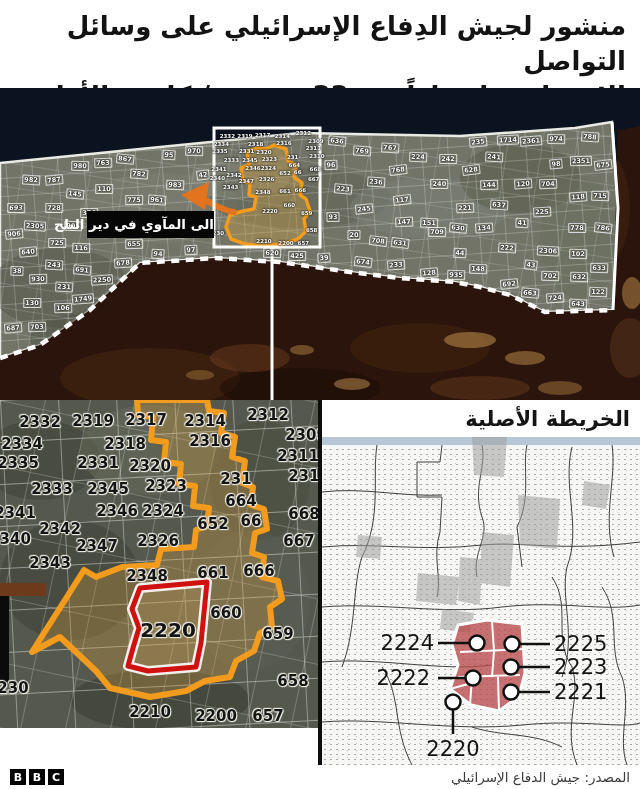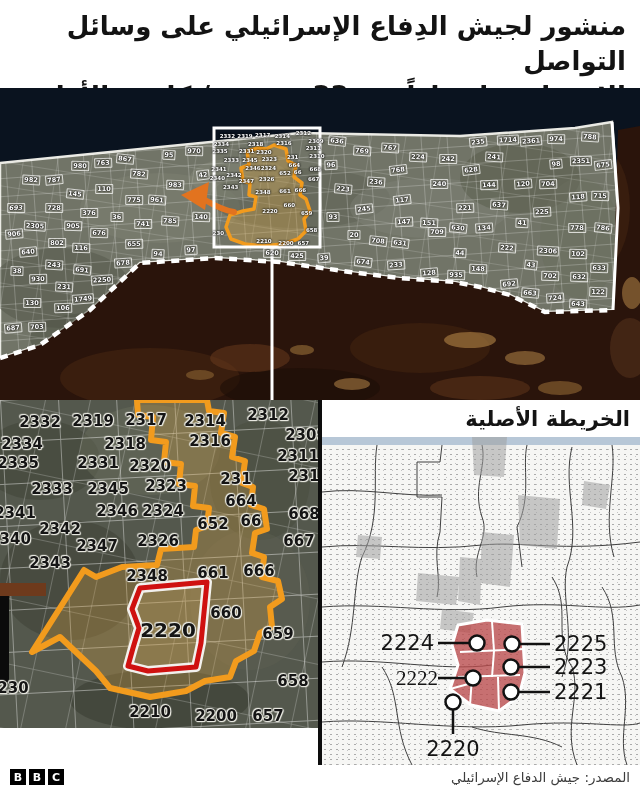--- a/index.html
+++ b/index.html
@@ -183,21 +183,21 @@
         <span class="mz" style="left: 377.542px; top: 153.319px; transform: translate(-50%, -50%) rotate(6.4deg);">708</span>
         <span class="mz" style="left: 139.012px; top: 86.1159px; transform: translate(-50%, -50%) rotate(4.3deg);">782</span>
         <span class="mz" style="left: 174.6px; top: 96.7587px; transform: translate(-50%, -50%) rotate(2.3deg);">983</span>
         <span class="mz" style="left: 80.2581px; top: 77.5184px; transform: translate(-50%, -50%) rotate(1.3deg);">980</span>
         <span class="mz" style="left: 362.391px; top: 63.1659px; transform: translate(-50%, -50%) rotate(3.5deg);">769</span>
         <span class="mz" style="left: 577.374px; top: 140.031px; transform: translate(-50%, -50%) rotate(-0.5deg);">778</span>
         <span class="mz" style="left: 53.9568px; top: 120.331px; transform: translate(-50%, -50%) rotate(0.5deg);">728</span>
         <span class="mz" style="left: 170.024px; top: 132.861px; transform: translate(-50%, -50%) rotate(3deg);">785</span>
         <span class="mz" style="left: 436.785px; top: 144px; transform: translate(-50%, -50%) rotate(0.3deg);">709</span>
         <span class="mz" style="left: 133.835px; top: 111.75px; transform: translate(-50%, -50%) rotate(0.4deg);">775</span>
-        <span class="mz" style="left: 56.5514px; top: 154.793px; transform: translate(-50%, -50%) rotate(-0.6deg);">802</span>
+        <span class="mz" style="left: 56.5514px; top: 154.793px; transform: translate(-50%, -50%) rotate(-0.6deg);">725</span>
         <span class="mz" style="left: 554.724px; top: 210.231px; transform: translate(-50%, -50%) rotate(-3.7deg);">724</span>
         <span class="mz" style="left: 142.535px; top: 135.7px; transform: translate(-50%, -50%) rotate(-0.8deg);">741</span>
         <span class="mz" style="left: 390.361px; top: 60.0922px; transform: translate(-50%, -50%) rotate(3.2deg);">767</span>
         <span class="mz" style="left: 103.165px; top: 74.5649px; transform: translate(-50%, -50%) rotate(-2.3deg);">763</span>
         <span class="mz" style="left: 398.403px; top: 81.8946px; transform: translate(-50%, -50%) rotate(-6.8deg);">768</span>
         <span class="mz" style="left: 30.9557px; top: 92.4987px; transform: translate(-50%, -50%) rotate(3.1deg);">982</span>
         <span class="mz" style="left: 556.261px; top: 51.1444px; transform: translate(-50%, -50%) rotate(0.9deg);">974</span>
         <span class="mz" style="left: 193.703px; top: 62.9118px; transform: translate(-50%, -50%) rotate(1deg);">970</span>
         <span class="mz" style="left: 579.321px; top: 189.393px; transform: translate(-50%, -50%) rotate(1.4deg);">632</span>
         <span class="mz" style="left: 13.259px; top: 240.005px; transform: translate(-50%, -50%) rotate(-4.9deg);">687</span>
@@ -267,20 +267,21 @@
         <span class="inset-z" style="left: 300.333px; top: 102.073px;">666</span>
         <span class="inset-z" style="left: 289.333px; top: 117.319px;">660</span>
         <span class="inset-z" style="left: 270px; top: 123.49px;">2220</span>
         <span class="inset-z" style="left: 306.667px; top: 124.942px;">659</span>
         <span class="inset-z" style="left: 218.333px; top: 144.544px;">230</span>
         <span class="inset-z" style="left: 311.667px; top: 142.003px;">658</span>
         <span class="inset-z" style="left: 264px; top: 153.256px;">2210</span>
         <span class="inset-z" style="left: 286px; top: 154.708px;">2200</span>
         <span class="inset-z" style="left: 303.333px; top: 154.708px;">657</span>
       </div>
+    <div class="evac-label">الى المآوي في دير البلح</div>
   </div>
 
   <div class="panels">
 
     <div class="panel">
       <div class="panel-map left-map">
         <svg width="318" height="328" viewBox="0 0 318 328">
           <defs>
             <pattern id="pl1" width="58" height="42" patternUnits="userSpaceOnUse" patternTransform="rotate(-3)">
               <path d="M0 0H58M0 0V42" stroke="rgba(255,255,255,.42)" stroke-width="1.8" fill="none"></path>
@@ -412,21 +413,21 @@
               <line x1="197" y1="255" x2="228" y2="255" stroke="#111" stroke-width="2.5"></line>
               <circle cx="189" cy="255" r="7.5" fill="#fff" stroke="#111" stroke-width="2.5"></circle>
               <line x1="131" y1="273" x2="131" y2="297" stroke="#111" stroke-width="2.5"></line>
               <circle cx="131" cy="265" r="7.5" fill="#fff" stroke="#111" stroke-width="2.5"></circle>
             </g>
         </svg>
         <div class="zone-layer" id="right-callouts">
             <span class="co" style="left: 112px; top: 206px; transform: translate(-100%, -50%);">2224</span>
             <span class="co" style="left: 232px; top: 207px; transform: translate(0px, -50%);">2225</span>
             <span class="co" style="left: 232px; top: 230px; transform: translate(0px, -50%);">2223</span>
-            <span class="co" style="left: 116px; top: 241px; transform: translate(-100%, -50%); font-family: Liberation Serif, serif;">2222</span>
+            <span class="co" style="left: 108px; top: 241px; transform: translate(-100%, -50%);">2222</span>
             <span class="co" style="left: 232px; top: 255px; transform: translate(0px, -50%);">2221</span>
             <span class="co" style="left: 131px; top: 300px; transform: translate(-50%, 0px);">2220</span>
           </div>
       </div>
     </div>
   </div>
 
   <div class="footer">
     <div class="bbc">
       <div>B</div>

